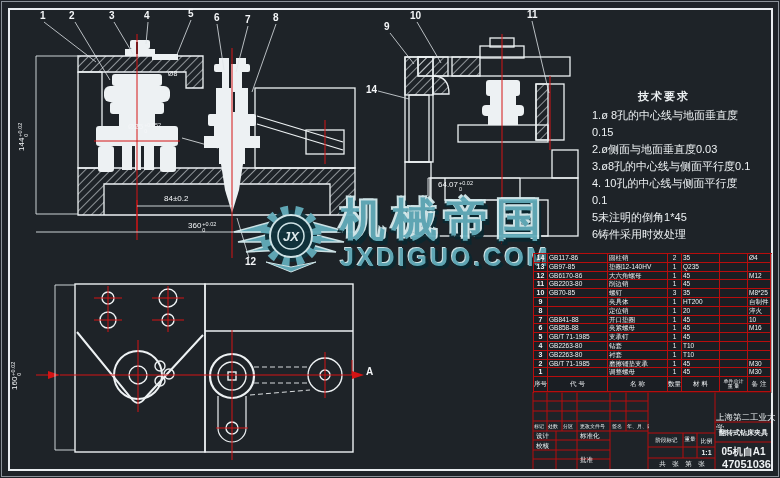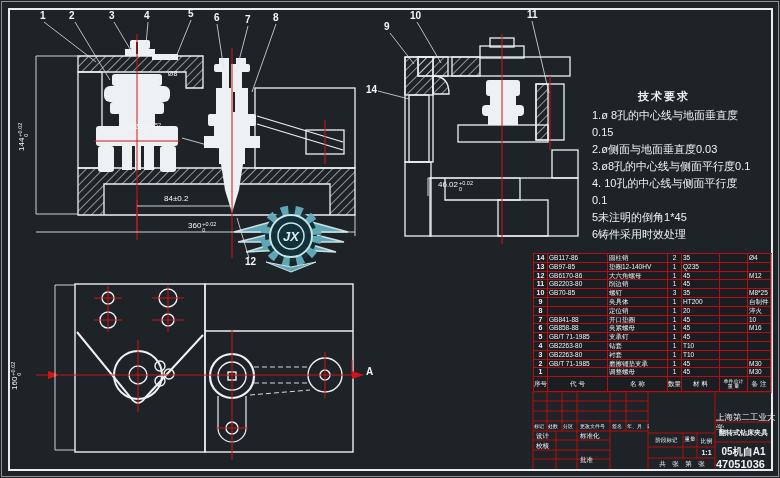--- a/index.html
+++ b/index.html
@@ -269,21 +269,21 @@
   <span class="dim" style="left:164px;top:194px">
     <span>84±0.2</span>
   </span>
   <span class="dim" style="left:188px;top:221px">
     <span>360</span><span class="tol">
         <span>+0.02</span>
         <span>0</span>
       </span>
   </span>
   <span class="dim" style="left:438px;top:180px">
-    <span>46.02</span><span class="tol">
+    <span>64.07</span><span class="tol">
         <span>+0.02</span>
         <span>0</span>
       </span>
   </span>
   <span class="dim rot" style="left:-7px;top:361px;width:46px">
     <span>160</span><span class="tol">
         <span>+0.02</span>
         <span>0</span>
       </span>
   </span>
@@ -314,20 +314,24 @@
         <path d="M116,40 L72,28 L68,40 Z" fill="#63adbb" stroke="#d6ecef" stroke-width="1.5"></path>
         <path d="M112,50 L72,40 L68,50 Z" fill="#63adbb" stroke="#d6ecef" stroke-width="1.5"></path>
         <path d="M104,60 L70,50 L66,58 Z" fill="#63adbb" stroke="#d6ecef" stroke-width="1.5"></path>
         <circle cx="59" cy="44" r="26" fill="#10323c" stroke="#63adbb" stroke-width="9" stroke-dasharray="7 7"></circle>
         <circle cx="59" cy="44" r="21" fill="#10323c" stroke="#d6ecef" stroke-width="2"></circle>
         <circle cx="59" cy="44" r="13" fill="none" stroke="#d6ecef" stroke-width="1.5"></circle>
         <path d="M34,70 L59,80 L84,70 L59,75 Z" fill="#63adbb" stroke="#d6ecef" stroke-width="1"></path>
         <text x="59" y="49" text-anchor="middle" font-size="13" font-style="italic" font-weight="bold" fill="#e8f4f6">JX</text>
       </g>
     </svg>
+    <div id="wm-text">
+      <div id="wm-cn">机械帝国</div>
+      <div id="wm-en">JXDIGUO.COM</div>
+    </div>
   </div>
 
   <div class="abs" id="bom">
     <div id="bom-rows">
         <div class="bom-cell no">14</div>
         <div class="bom-cell code">GB117-86</div>
         <div class="bom-cell name">圆柱销</div>
         <div class="bom-cell qty">2</div>
         <div class="bom-cell material">35</div>
         <div class="bom-cell weight"></div>
@@ -452,16 +456,16 @@
     <span class="tb" style="left:580px;top:432px;font-size:6.5px">标准化</span>
     <span class="tb" style="left:580px;top:456px;font-size:6.5px">批准</span>
     <span class="tb" style="left:650px;top:437px;width:33px;font-size:5.5px;text-align:center">阶段标记</span>
     <span class="tb" style="left:684px;top:436px;width:12px;font-size:5.5px;white-space:normal;text-align:center;line-height:6px">重量</span>
     <span class="tb" style="left:698px;top:437px;width:17px;font-size:6px;text-align:center">比例</span>
     <span class="tb" style="left:698px;top:449px;width:17px;font-size:7px;text-align:center;font-weight:bold">1:1</span>
     <span class="tb" style="left:650px;top:460px;width:64px;font-size:6.5px;text-align:center">共　张　第　张</span>
     <span class="tb" style="left:716px;top:412px;width:60px;font-size:8.5px;white-space:normal;text-align:left;line-height:11px">上海第二工业大学</span>
     <span class="tb" style="left:716px;top:428px;width:55px;font-size:7px;text-align:center;font-weight:bold">翻转式钻床夹具</span>
     <span class="tb" style="left:716px;top:445px;width:55px;font-size:10px;text-align:center;font-weight:bold">05机自A1</span>
-    <span class="tb" style="left:716px;top:458px;width:55px;font-size:11px;text-align:left;font-weight:bold">47051036</span>
+    <span class="tb" style="left:716px;top:458px;width:55px;font-size:11px;text-align:right;font-weight:bold">47051036</span>
   </div>
 
 </div>
 
 </body></html>

